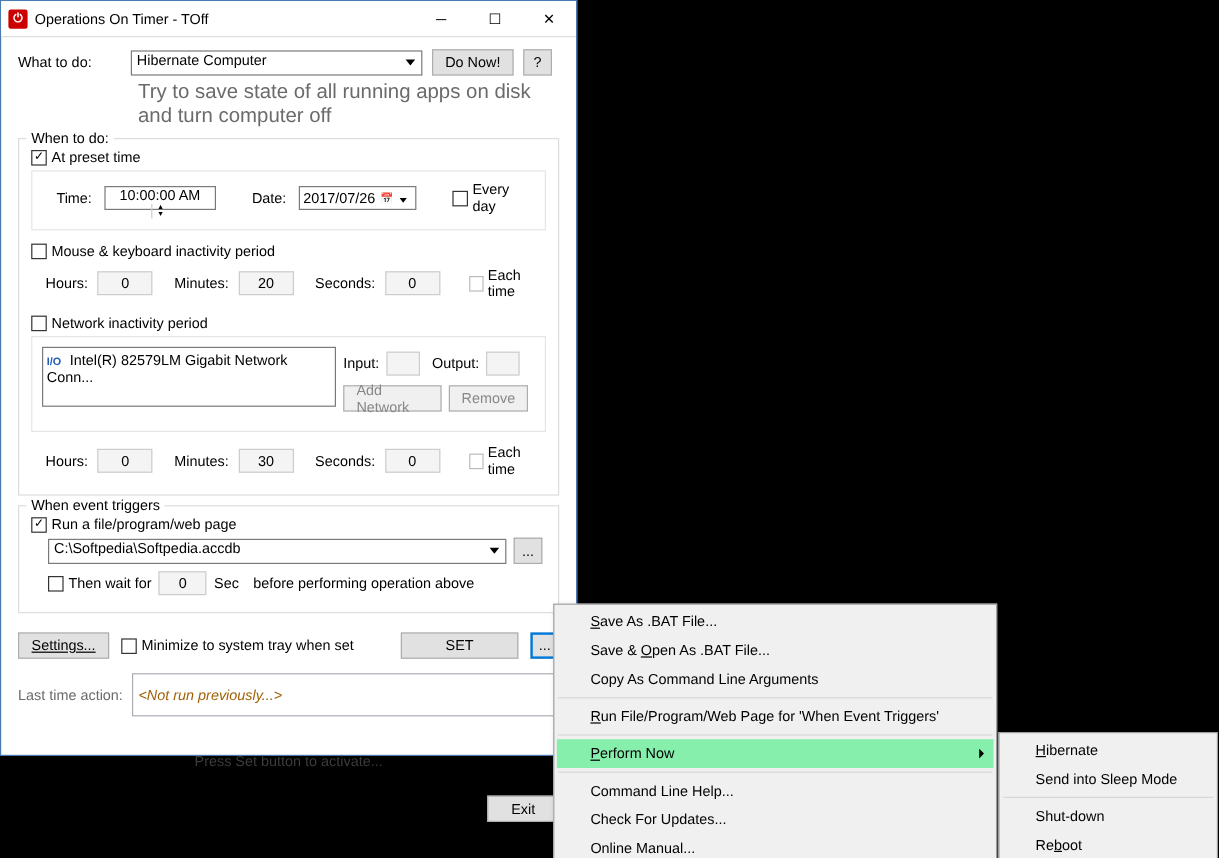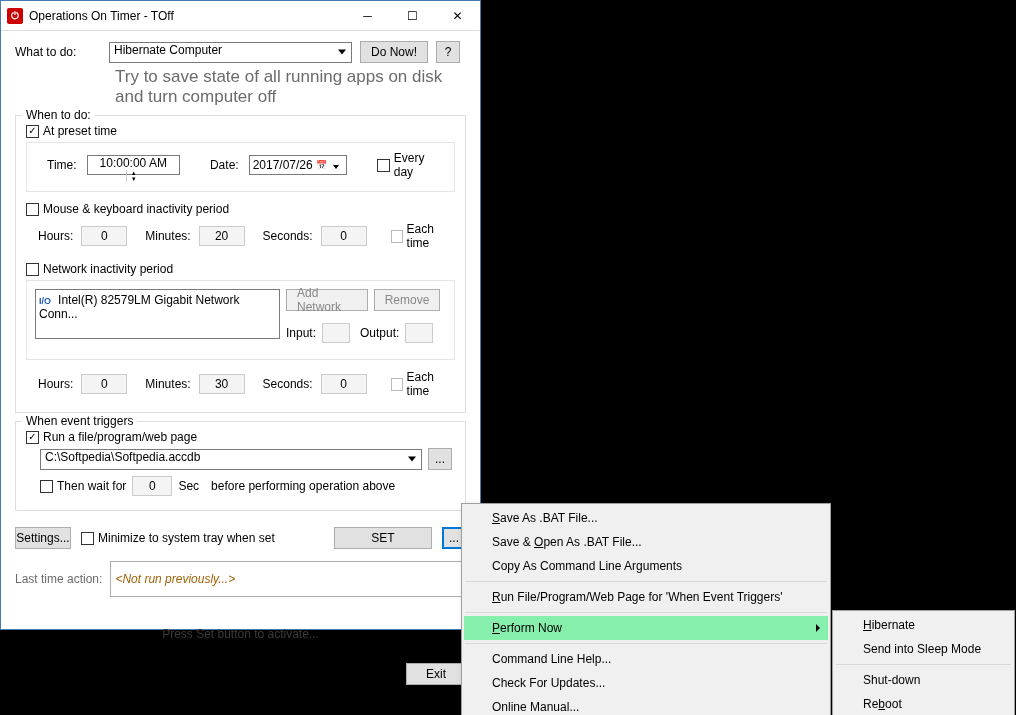--- a/index.html
+++ b/index.html
@@ -117,30 +117,30 @@
         <div class="check"></div>
         <span>Network inactivity period</span>
       </div>
       <div class="sub-group">
       <div class="row" style="gap:6px; align-items:flex-start;">
         <div class="listbox">
           <span class="io-label">I/O</span>
           <span>Intel(R) 82579LM Gigabit Network Conn...</span>
         </div>
         <div style="display:flex; flex-direction:column; gap:4px;">
-          <div class="row" style="gap:6px;">
-            <div class="btn disabled" style="width:82px;">Add Network</div>
-            <div class="btn disabled" style="width:66px;">Remove</div>
-          </div>
           <div class="row" style="gap:6px; margin-top:4px;">
             <span class="dimmed">Input:</span>
             <div class="numinput" style="width:28px;"></div>
             <span class="dimmed" style="margin-left:4px;">Output:</span>
             <div class="numinput" style="width:28px;"></div>
           </div>
+          <div class="row" style="gap:6px;">
+            <div class="btn disabled" style="width:82px;">Add Network</div>
+            <div class="btn disabled" style="width:66px;">Remove</div>
+          </div>
         </div>
       </div>
       </div>
       <div class="row" style="gap:8px; margin-left:12px; margin-top:10px;">
         <span class="dimmed">Hours:</span>
         <div class="numinput">0</div>
         <span class="dimmed" style="margin-left:10px;">Minutes:</span>
         <div class="numinput">30</div>
         <span class="dimmed" style="margin-left:10px;">Seconds:</span>
         <div class="numinput">0</div>
@@ -168,21 +168,21 @@
           <div class="check"></div>
           <span>Then wait for</span>
         </div>
         <div class="numinput" style="width:40px;">0</div>
         <span>Sec</span>
         <span style="margin-left:6px;">before performing operation above</span>
       </div>
     </div>
 
     <div class="row" style="gap:10px; margin-top:16px;">
-      <div class="btn" style="width:56px;">Settings...</div>
+      <div class="btn" style="width:76px;text-decoration:underline;">Settings...</div>
       <div class="checkbox">
         <div class="check"></div>
         <span>Minimize to system tray when set</span>
       </div>
       <div class="btn" style="width:98px; margin-left:auto;">SET</div>
       <div class="btn btn-sq selected-btn">...</div>
     </div>
 
     <div class="row" style="gap:8px; margin-top:12px;">
       <span style="color:#6b6b6b;">Last time action:</span>

